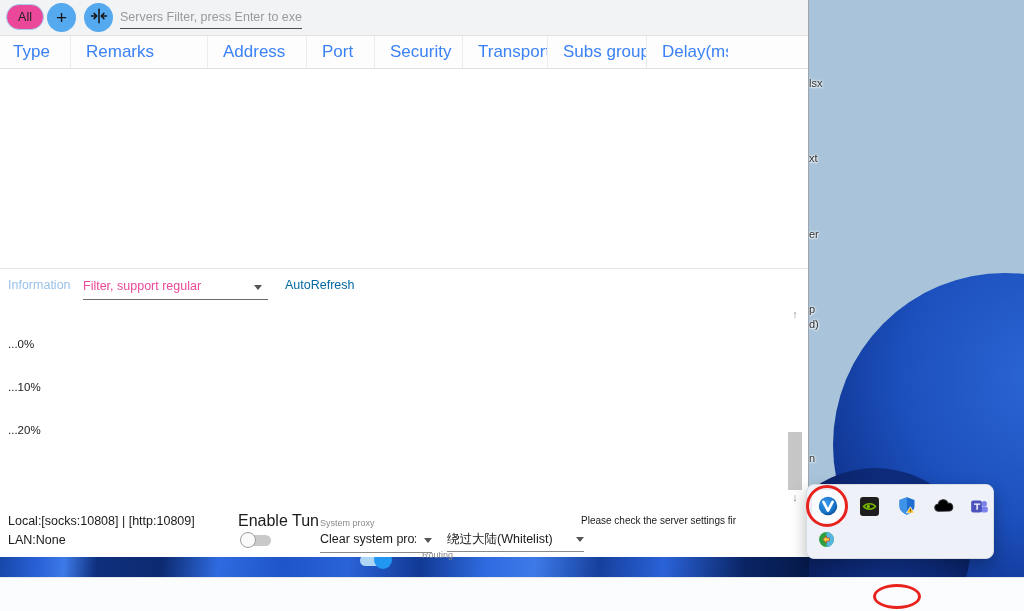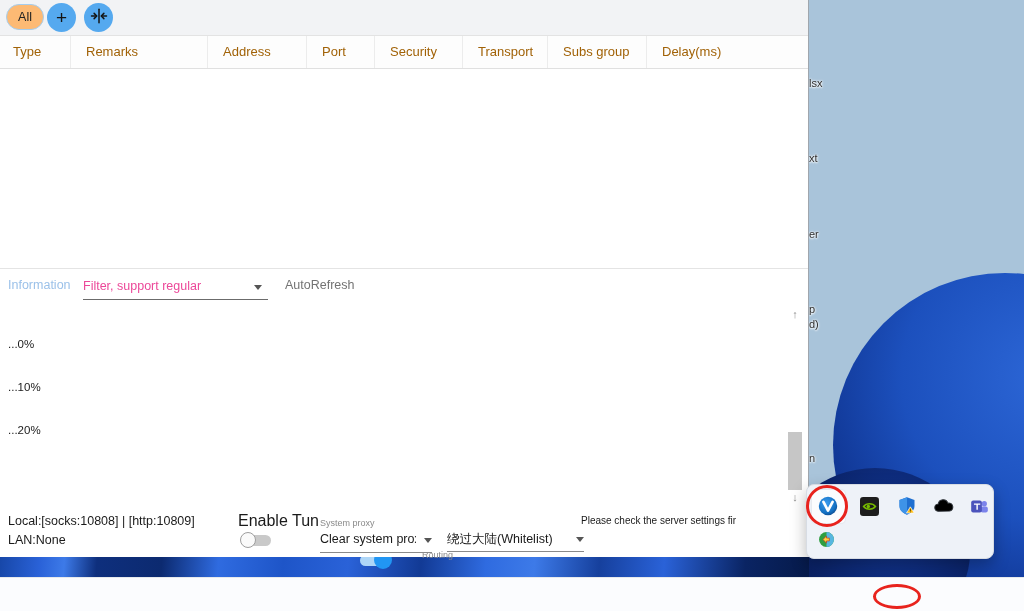--- a/index.html
+++ b/index.html
@@ -18,46 +18,46 @@
 
   .desk-label { position:absolute; left:809px; font-size:11px; color:#2e2e2e;
     text-shadow:0 0 3px #fff,0 0 2px #fff,0 1px 2px rgba(255,255,255,.9); white-space:nowrap; }
 
   
   .app-window { position:absolute; left:0; top:0; width:809px; height:557px; background:#fff;
     border-right:1px solid #a0a6ad; border-bottom:1px solid #9aa0a6; }
 
   .toolbar { position:relative; height:36px; background:#f2f3f5; border-bottom:1px solid #e3e3e3; }
   .all-pill { position:absolute; left:6px; top:4px; width:38px; height:26px; border-radius:13px;
-    background:#fdba74; border:1px solid #a5cdee; font-size:12.5px; color:#222; text-align:center; line-height:24px; cursor:pointer; }
+    background:#ec4899; border:1px solid #a5cdee; font-size:12.5px; color:#222; text-align:center; line-height:24px; cursor:pointer; }
   .round-btn { position:absolute; top:3px; width:29px; height:29px; border-radius:50%; background:#55a9ef;
     display:flex; align-items:center; justify-content:center; cursor:pointer; }
   .round-btn.plus { left:47px; font-size:19px; color:#141414; font-weight:400; }
   .round-btn.tune { left:84px; }
   .servers-filter { position:absolute; left:120px; top:5px; width:182px; height:24px; border:none; outline:none;
     background:transparent; border-bottom:1px solid #4d4d4d; font-size:12.5px; color:#333;
     font-family:"Liberation Sans","DejaVu Sans",sans-serif; }
   .servers-filter::placeholder { color:#9a9a9a; }
 
   .thead { display:grid; grid-template-columns:71px 137px 99px 68px 88px 85px 99px 81px auto;
     height:33px; background:#fdfdfd; border-bottom:1px solid #e0e0e0; }
-  .th { font-size:13px; color:#a16207; line-height:32px; padding-left:15px; border-right:1px solid #ececec;
+  .th { font-size:17px; color:#3b82f6; line-height:32px; padding-left:15px; border-right:1px solid #ececec;
     white-space:nowrap; overflow:hidden; }
   .th:first-child { padding-left:13px; }
   .th:last-child { border-right:none; }
 
   .server-list { height:199px; background:#fff; }
 
   .info-bar { position:relative; height:36px; border-top:1px solid #e4e4e4; background:#fff; }
   .info-tab { position:absolute; left:8px; top:9px; font-size:12.5px; color:#9bc1e9; }
   .log-filter { position:absolute; left:83px; top:5px; width:185px; height:26px; border-bottom:1px solid #6b6b6b; cursor:pointer; }
   .log-filter .ph { position:absolute; left:0; top:5px; font-size:12.5px; color:#ec4899; }
   .dd-arrow { position:absolute; width:0; height:0; border-left:4px solid transparent; border-right:4px solid transparent; border-top:5px solid #555; }
   .log-filter .dd-arrow { right:6px; top:11px; }
-  .autorefresh-label { position:absolute; left:285px; top:9px; font-size:12.5px; color:#737373; }
+  .autorefresh-label { position:absolute; left:285px; top:9px; font-size:12.5px; color:#0369a1; }
 
   .toggle { position:absolute; cursor:pointer; }
   .toggle .track { width:28px; height:11px; border-radius:6px; }
   .toggle .knob { position:absolute; border-radius:50%; }
   .toggle.on .track { background:#aed6f7; }
   .toggle.on .knob { width:18px; height:18px; right:-4px; top:-4px; background:#2196f3; }
   .toggle.off .track { background:#c9c9c9; }
   .toggle.off .knob { width:16px; height:16px; left:-3px; top:-3px; background:#fafafa; border:1px solid #9e9e9e; }
 
   .log-area { position:absolute; left:0; top:304px; width:809px; height:201px; overflow:hidden; }
@@ -117,20 +117,21 @@
         <span>
           <svg width="18" height="18" viewBox="0 0 24 24" fill="none" stroke="#141414" stroke-width="2" stroke-linecap="round" stroke-linejoin="round">
             <line x1="12" y1="3" x2="12" y2="21"></line>
             <line x1="2" y1="12" x2="8.5" y2="12"></line>
             <polyline points="5.5,8.5 9,12 5.5,15.5"></polyline>
             <line x1="22" y1="12" x2="15.5" y2="12"></line>
             <polyline points="18.5,8.5 15,12 18.5,15.5"></polyline>
           </svg>
         </span>
       </div>
+      <input class="servers-filter" placeholder="Servers Filter, press Enter to exe" style="">
     </div>
 
     <div class="thead">
       <div class="th">Type</div>
       <div class="th">Remarks</div>
       <div class="th">Address</div>
       <div class="th">Port</div>
       <div class="th">Security</div>
       <div class="th">Transport</div>
       <div class="th">Subs group</div>

